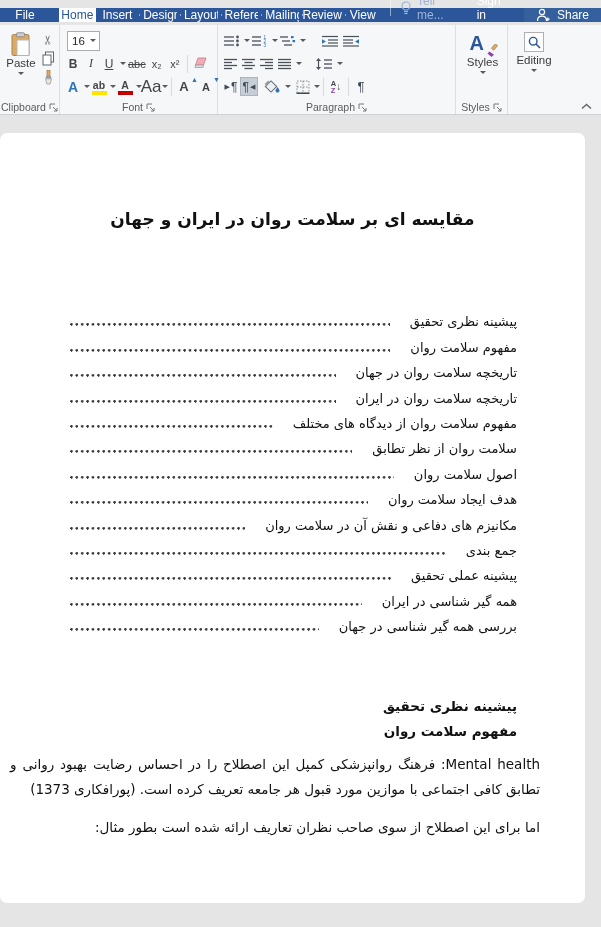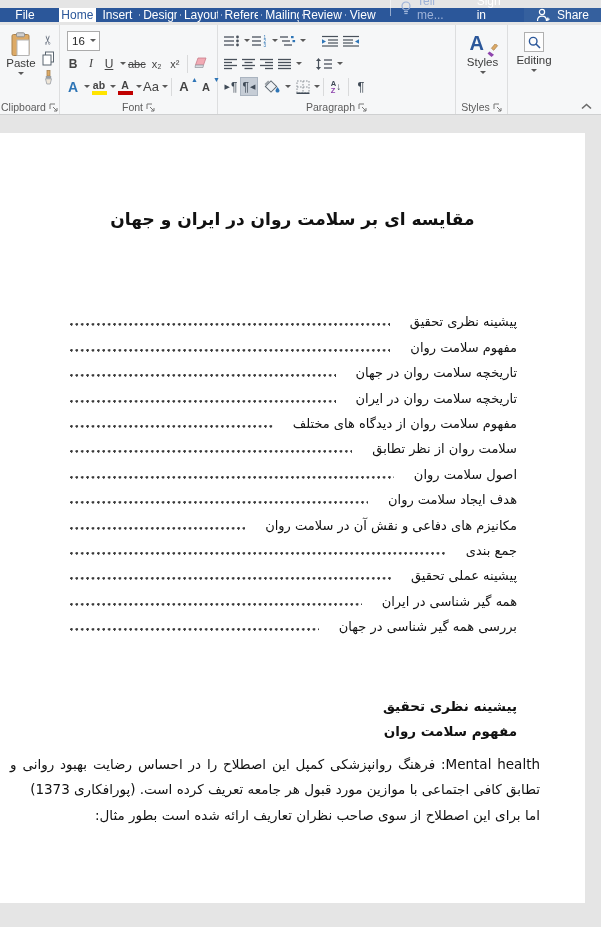--- a/index.html
+++ b/index.html
@@ -66,34 +66,34 @@
   .pilcrow { font-size:13px; color:#3f4a56; }
 
   .styles-icon { position:relative; width:26px; height:24px; }
   .styles-icon .A { font-size:20px; font-weight:bold; color:#2b579a; line-height:22px; }
   .edit-iconbox { width:20px; height:20px; border:1px solid #b0b0b0; background:#fdfdfd;
     display:flex; align-items:center; justify-content:center; }
 
   
   .canvas { position:absolute; top:116px; left:0; width:601px; height:811px; background:#e5e5e5; }
   .page { position:absolute; top:17px; left:0; width:585px; height:770px; background:#fff;
-    direction:rtl; font-family:"DejaVu Sans", sans-serif; color:#111; }
+    direction:rtl; font-family:"DejaVu Sans", sans-serif; color:#111;border-radius:7px; }
   .scroll-strip { position:absolute; top:0; right:0; width:16px; height:811px; }
 
   .doc-title { margin-top:76px; text-align:center; font-weight:bold; font-size:17px; }
   .toc { margin:78px 68px 0 70px; }
   .toc-row { display:flex; align-items:flex-end; height:25.4px; font-size:13px; }
   .toc-label { white-space:nowrap; line-height:21px; }
   .toc-leader { flex:1; height:3px; margin:0 20px 6px 0;
     background-image:radial-gradient(circle at 1.4px 1.4px, #3a3a3a 1.15px, transparent 1.45px);
     background-size:5.4px 3px; background-repeat:repeat-x; }
   .doc-h { font-weight:bold; font-size:13.5px; margin:0 68px; line-height:25.4px; }
   .doc-h.first { margin-top:57px; }
   .doc-p { font-size:13.5px; margin:7px 45px 0 10px; line-height:25.4px; text-align:justify; }
-  .doc-p2 { margin-top:0; text-align:right; }
+  .doc-p2 { margin-top:12px; text-align:right; }
 
   svg { display:block; }
 </style>
 </head>
 <body>
 
 <div class="titlebar">
   <div class="tab tab-file">
       <span>File</span>
     </div>
@@ -240,21 +240,21 @@
       <div class="rbtn bar-btn">
         <span class="t">ab</span>
         <span class="bar" style="background:#ffe400"></span>
       </div>
       <span class="dd"></span>
       <div class="rbtn bar-btn">
         <span class="t">A</span>
         <span class="bar" style="background:#c00000"></span>
       </div>
       <span class="dd"></span>
-      <div class="rbtn" style="font-size:13px">
+      <div class="rbtn" style="font-size:17px">
           <span>Aa</span>
         </div>
       <span class="dd"></span>
       <div class="rdiv"></div>
       <div class="rbtn grow" style="font-size:13px">
         <span>A</span>
           <span class="c">▲</span>
       </div>
       <div class="rbtn grow" style="font-size:11px; margin-left:4px">
         <span>A</span>

